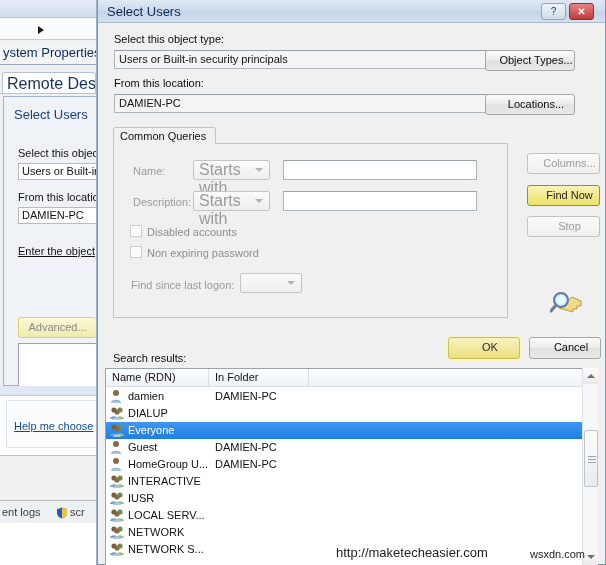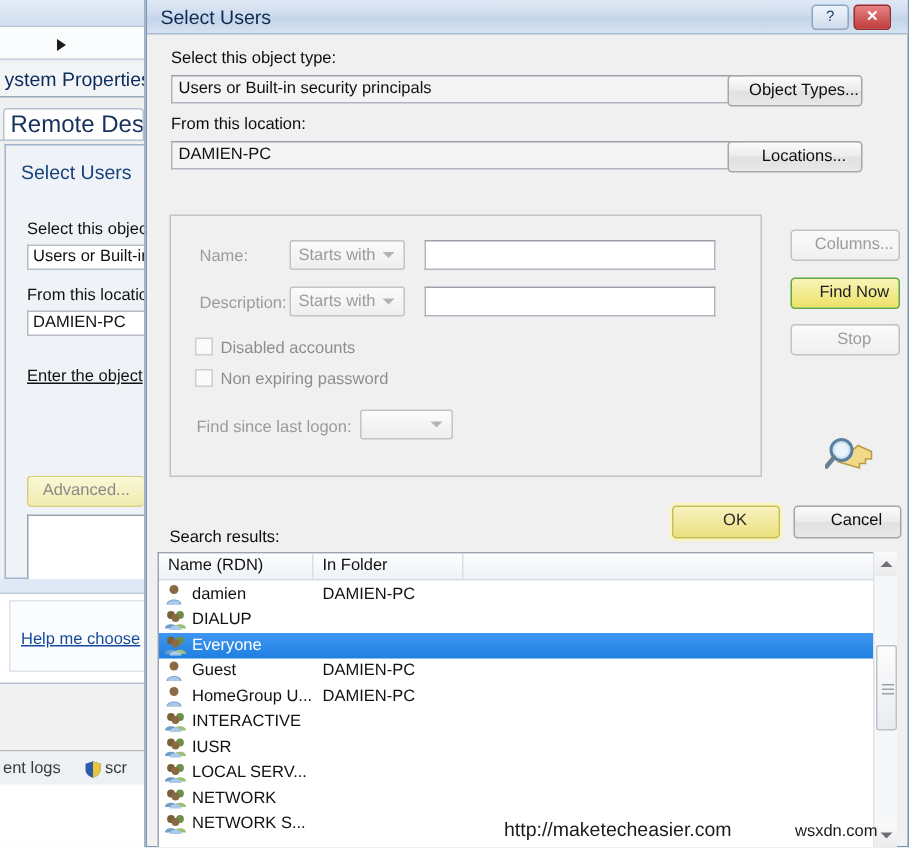--- a/index.html
+++ b/index.html
@@ -63,21 +63,21 @@
 
   .btn { position: absolute; background: linear-gradient(#fcfcfc,#ebebeb 48%, #e1e1e1 52%, #e8e8e8); border: 1px solid #a6a6a6; border-radius: 3px; font-size: 11px; color: #0d0d0d; text-align: center; line-height: 19px; padding-left: 12px; }
   .btn-dim { color: #9b9b9b; border-color: #c2c2c2; background: linear-gradient(#fafafa,#f0f0f0); }
   .btn-hot { background: linear-gradient(#f9f4b8,#ece168); border: 1px solid #5fa83c; color: #1d1d1d; }
   .btn-def { background: linear-gradient(#f7f2c0,#ece07e); border: 1px solid #c9bd55; box-shadow: 0 0 0 2px #f8f4c6; color: #2a2a2a; }
 
   
   .grp { position: absolute; left: 113px; top: 143px; width: 395px; height: 175px; background: #f0f0f0; border: 1px solid #bfc4c9; }
   .grp-tab { position: absolute; left: 113px; top: 127px; width: 103px; height: 17px; background: #f0f0f0; border: 1px solid #bfc4c9; border-bottom: 1px solid #f0f0f0; border-radius: 3px 3px 0 0; font-size: 11px; color: #111; line-height: 16px; padding-left: 6px; }
 
-  .combo { position: absolute; background: linear-gradient(#fbfbfb,#eeeeee); border: 1px solid #c4c4c4; border-radius: 2px; font-size: 11px; color: #9b9b9b; line-height: 18px; padding-left: 5px; }
+  .combo { position: absolute; background: linear-gradient(#fbfbfb,#eeeeee); border: 1px solid #c4c4c4; border-radius: 2px; font-size: 16px; color: #9b9b9b; line-height: 18px; padding-left: 5px; }
   .combo-arrow { position: absolute; right: 6px; top: 7px; width: 0; height: 0; border-left: 4px solid transparent; border-right: 4px solid transparent; border-top: 4px solid #b3b3b3; }
 
   .cbx { position: absolute; width: 12px; height: 12px; background: #fafafa; border: 1px solid #cdcdcd; }
 
   
   .keyicon { position: absolute; left: 550px; top: 288px; width: 34px; height: 30px; }
 
   
   .res-lbl { position: absolute; left: 113px; top: 352px; font-size: 11px; color: #0d0d0d; }
   .list { position: absolute; left: 105px; top: 368px; width: 492px; height: 197px; background: #ffffff; border: 1px solid #9aa3ad; border-bottom: none; overflow: hidden; }
@@ -159,20 +159,21 @@
     <div class="lbl" style="left:16px;top:33px;">Select this object type:</div>
     <div class="txtbox txtbox-ro" style="left:16px;top:50px;width:383px;height:19px;">Users or Built-in security principals</div>
     <div class="btn" style="left:387px;top:50px;width:90px;height:21px;">Object Types...</div>
 
     <div class="lbl" style="left:16px;top:77px;">From this location:</div>
     <div class="txtbox txtbox-ro" style="left:16px;top:94px;width:383px;height:19px;">DAMIEN-PC</div>
     <div class="btn" style="left:387px;top:94px;width:90px;height:21px;">Locations...</div>
   </div>
 
   <div class="grp"></div>
+  <div class="grp-tab">Common Queries</div>
 
   <div class="lbl lbl-dim" style="left:133px;top:165px;">Name:</div>
   <div class="combo" style="left:193px;top:160px;width:77px;height:20px;">
     <span>Starts with</span>
     <span class="combo-arrow"></span>
   </div>
   <div class="txtbox" style="left:283px;top:160px;width:194px;height:20px;" placeholder=""></div>
 
   <div class="lbl lbl-dim" style="left:133px;top:196px;">Description:</div>
   <div class="combo" style="left:193px;top:191px;width:77px;height:20px;">

